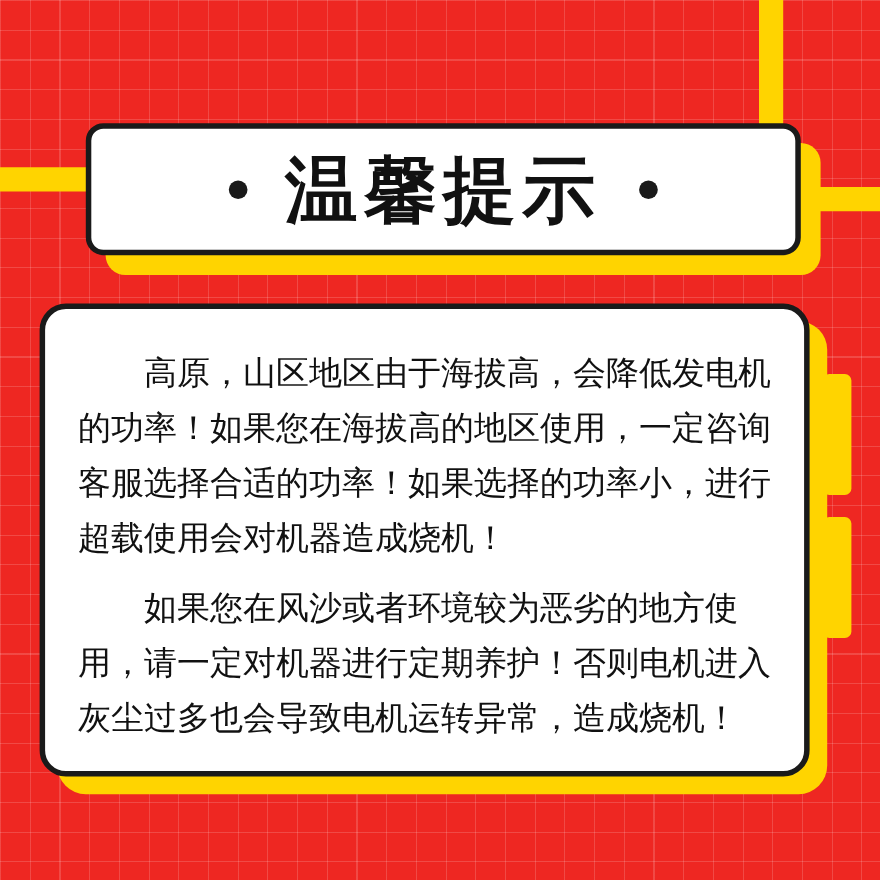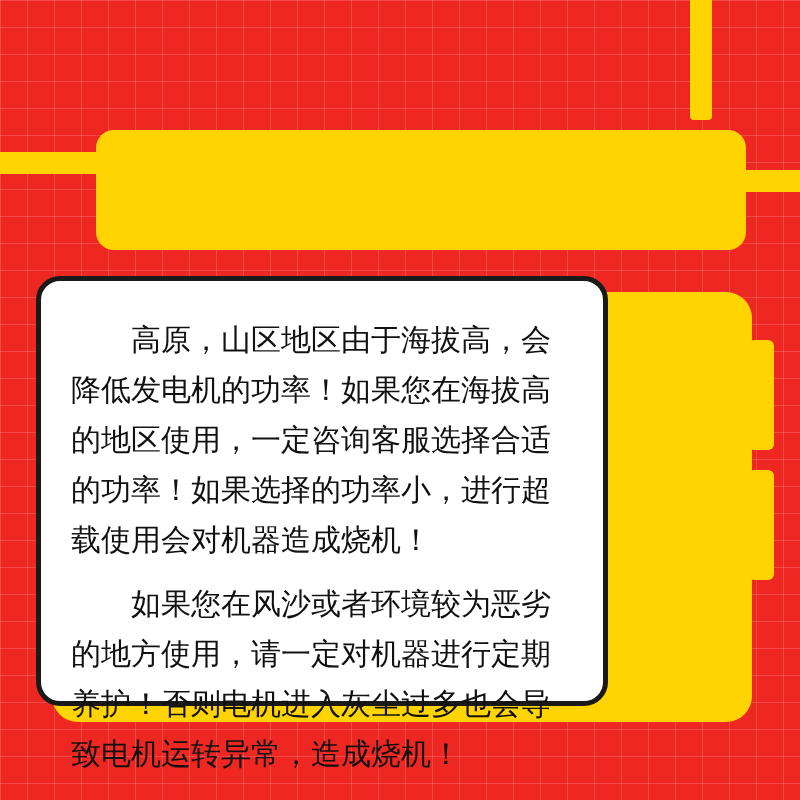--- a/index.html
+++ b/index.html
@@ -124,21 +124,21 @@
     top: 292px;
     width: 700px;
     height: 430px;
     background: #ffd400;
     border-radius: 26px;
   }
   #body-card {
     position: absolute;
     left: 36px;
     top: 276px;
-    width: 572px;
+    width: 700px;
     height: 430px;
     background: #ffffff;
     border: 5px solid #1a1a1a;
     border-radius: 24px;
     box-sizing: border-box;
     padding: 34px 30px 20px 30px;
   }
   .para {
     font-size: 30px;
     line-height: 50px;
@@ -159,20 +159,25 @@
 
   <div id="grid"></div>
 
   <div class="yellow" id="bar-top-vert"></div>
   <div class="yellow" id="bar-left-horz"></div>
   <div class="yellow" id="bar-right-horz"></div>
   <div class="yellow" id="bar-right-vert-1"></div>
   <div class="yellow" id="bar-right-vert-2"></div>
 
   <div id="header-shadow"></div>
+  <div id="header-card">
+    <span class="dot"></span>
+    <span id="header-title">温馨提示</span>
+    <span class="dot"></span>
+  </div>
 
   <div id="body-shadow"></div>
   <div id="body-card">
     <p class="para">高原，山区地区由于海拔高，会降低发电机的功率！如果您在海拔高的地区使用，一定咨询客服选择合适的功率！如果选择的功率小，进行超载使用会对机器造成烧机！</p>
     <p class="para">如果您在风沙或者环境较为恶劣的地方使用，请一定对机器进行定期养护！否则电机进入灰尘过多也会导致电机运转异常，造成烧机！</p>
   </div>
 
 </div>
 
 </body></html>

